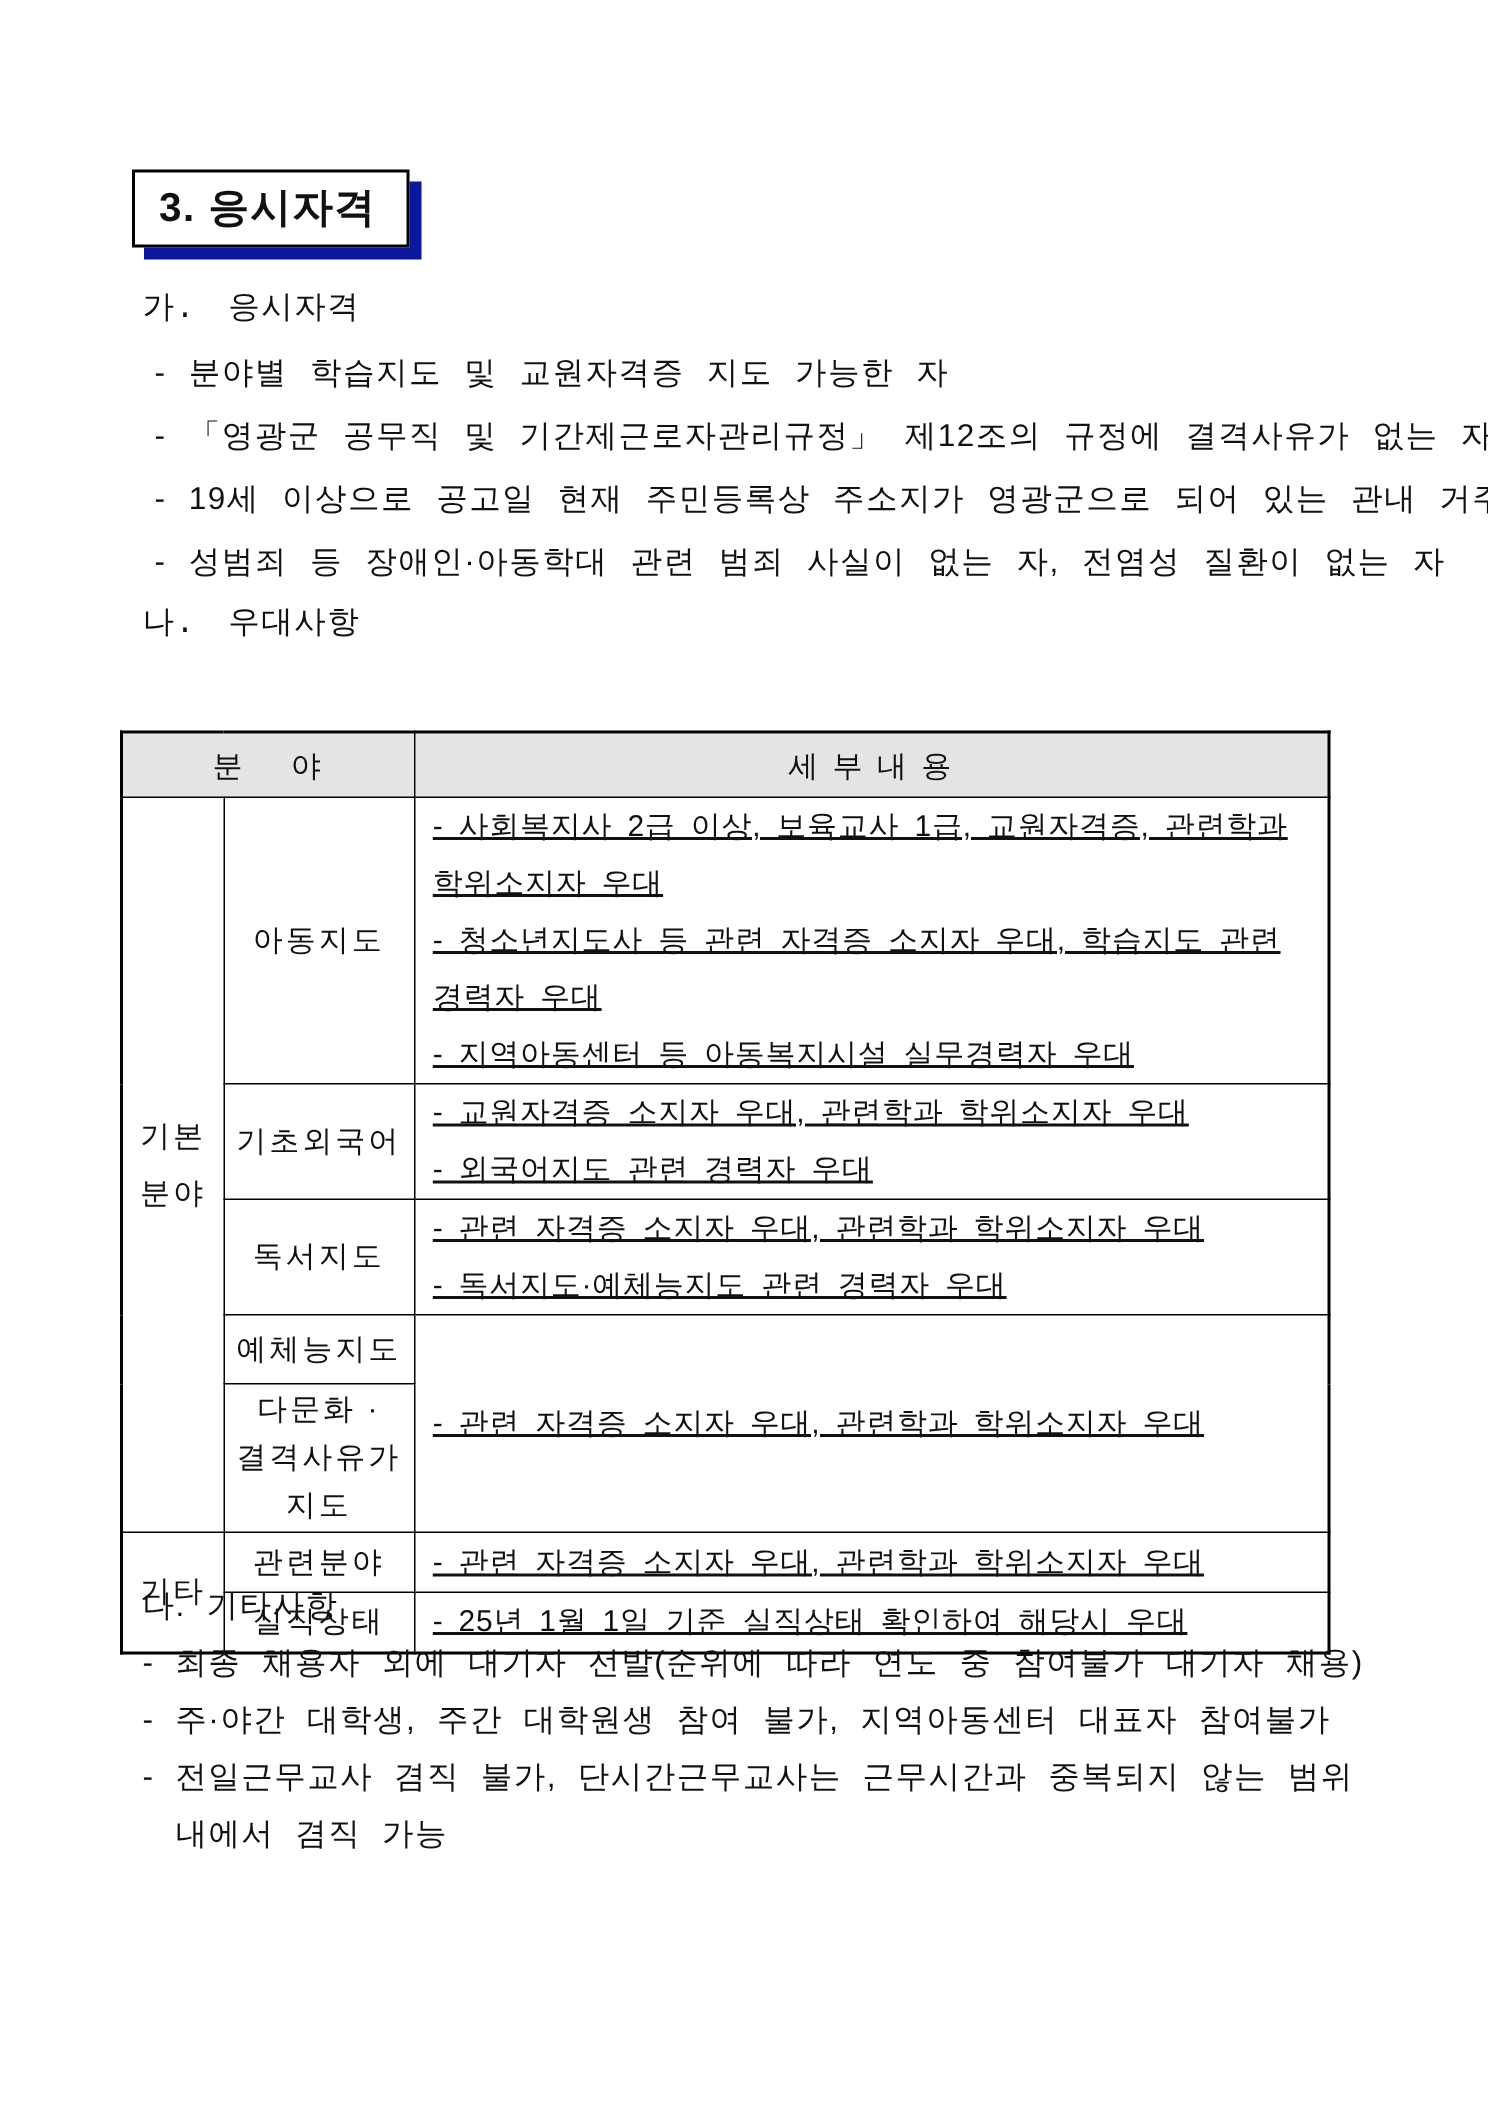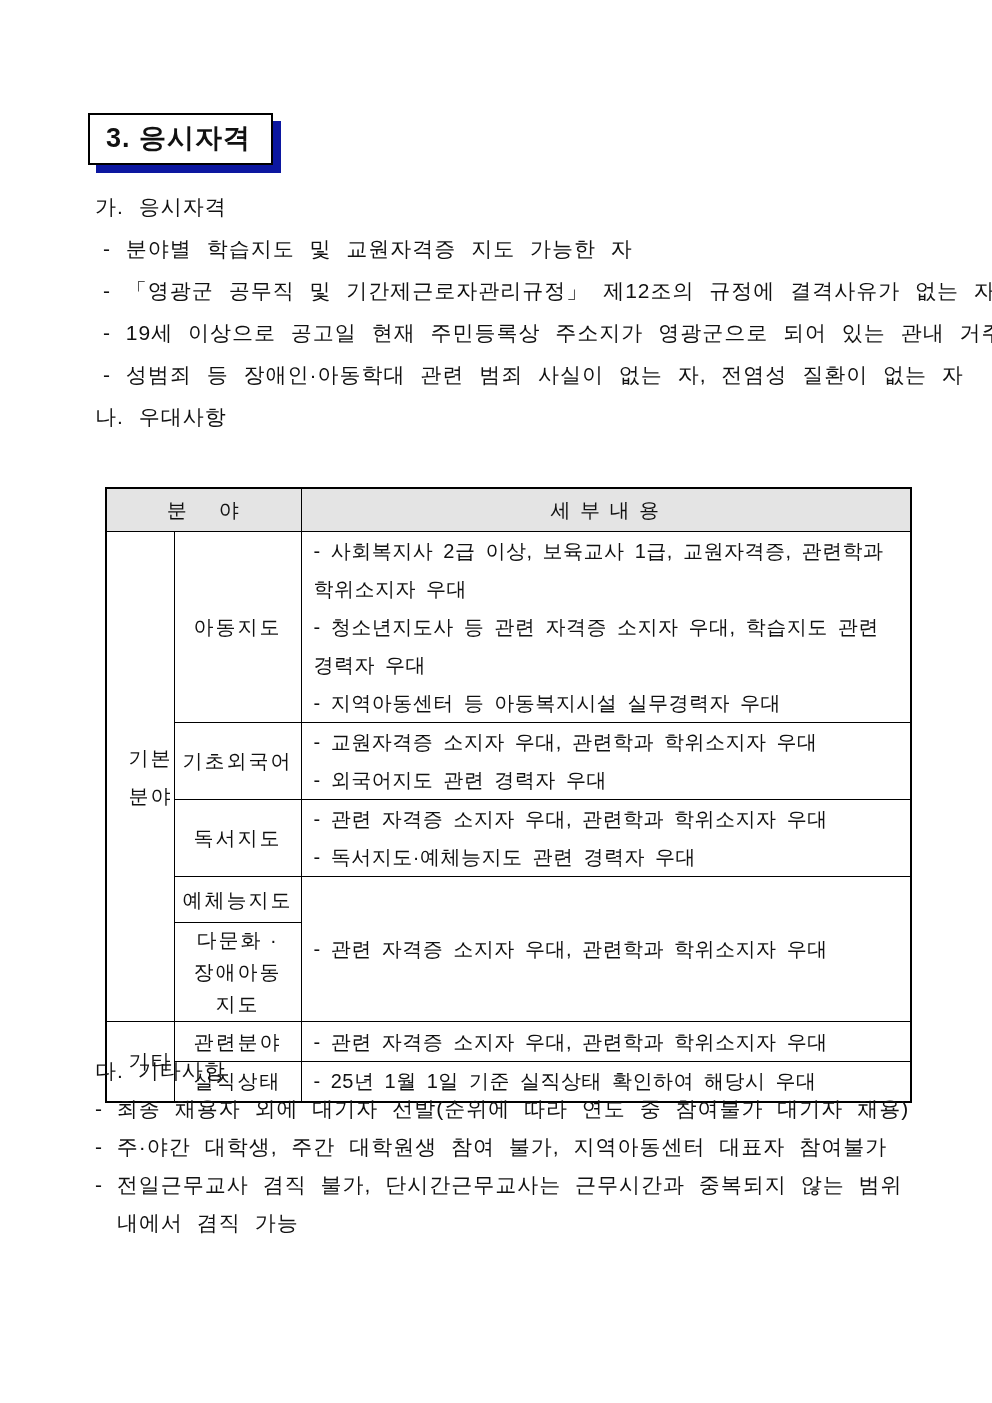--- a/index.html
+++ b/index.html
@@ -29,57 +29,57 @@
     letter-spacing:1px;
   }
 
   
   .sec-top{
     position:absolute;left:88px;top:186px;width:900px;
     font-size:21px;line-height:42px;
     letter-spacing:1px;word-spacing:8px;
     white-space:nowrap;
   }
-  .sec-top .heading{padding-left:7px;}
+  .sec-top .heading{padding-left:7px;font-family:Liberation Mono, monospace;}
   .sec-top .bullet{padding-left:15px;}
 
   
   table.pref{
-    position:absolute;left:105px;top:487px;
+    position:absolute;left:80px;top:487px;
     width:805px;
     border-collapse:collapse;
     table-layout:fixed;
     font-size:20px;
     border:2px solid #000;
   }
   table.pref td{
     border:1px solid #000;
     vertical-align:middle;
     overflow:hidden;
   }
   col.c1{width:68px;}
   col.c2{width:127px;}
   col.c3{width:610px;}
   .hrow td{
     height:40px;background:var(--header-bg);
     text-align:center;font-size:20px;
     letter-spacing:2px;white-space:pre;
   }
   .gcell{
-    text-align:right;white-space:pre-line;
+    text-align:center;white-space:pre-line;
     line-height:38px;letter-spacing:2px;
   }
   .lcell{
     text-align:center;white-space:pre-line;
     letter-spacing:2px;line-height:32px;
   }
   .ccell{
     text-align:left;white-space:pre-line;
     padding:0 6px 0 12px;
-    line-height:38px;word-spacing:4px;letter-spacing:0.5px;
+    line-height:38px;word-spacing:4px;letter-spacing:0.5px;text-decoration:underline;
   }
   tr.r0{height:190px;}
   tr.r1{height:77px;}
   tr.r2{height:77px;}
   tr.r3{height:46px;}
   tr.r4{height:97px;}
   tr.r5{height:40px;}
   tr.r6{height:40px;}
 
   
@@ -141,21 +141,21 @@
       <td class="lcell">독서지도</td>
       <td class="ccell">- 관련 자격증 소지자 우대, 관련학과 학위소지자 우대
 - 독서지도·예체능지도 관련 경력자 우대</td>
     </tr>
     <tr class="r3">
       <td class="lcell">예체능지도</td>
       <td rowspan="2" class="ccell">- 관련 자격증 소지자 우대, 관련학과 학위소지자 우대</td>
     </tr>
     <tr class="r4">
       <td class="lcell">다문화 ·
-장애아동
+결격사유가
 지도</td>
     </tr>
     <tr class="r5">
       <td rowspan="2" class="gcell">기타</td>
       <td class="lcell">관련분야</td>
       <td class="ccell">- 관련 자격증 소지자 우대, 관련학과 학위소지자 우대</td>
     </tr>
     <tr class="r6">
       <td class="lcell">실직상태</td>
       <td class="ccell">- 25년 1월 1일 기준 실직상태 확인하여 해당시 우대</td>

